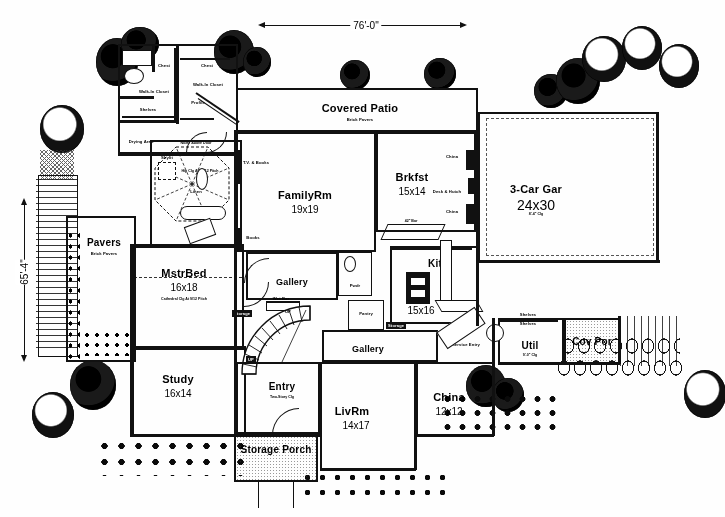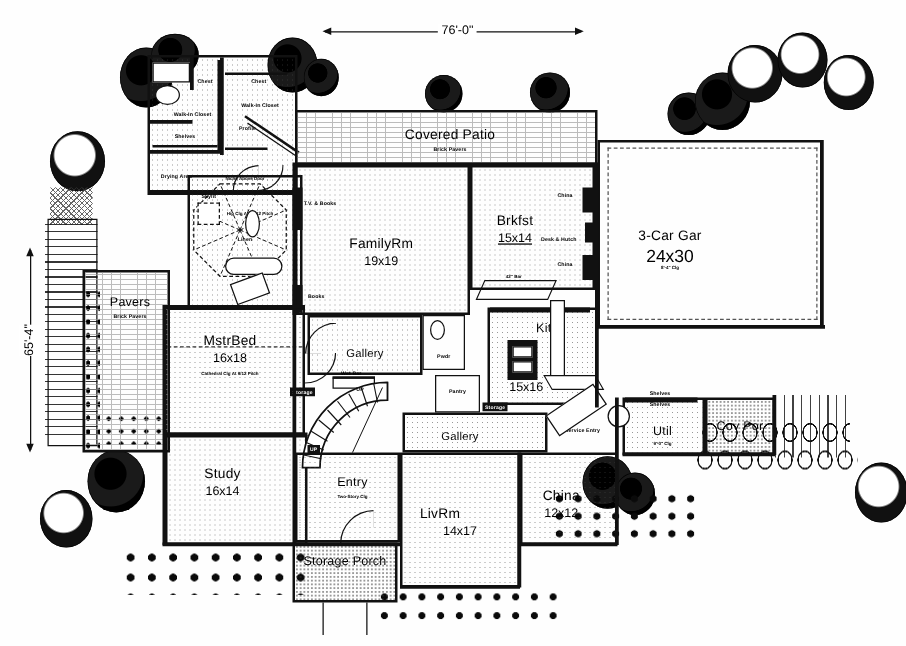--- a/index.html
+++ b/index.html
@@ -7,21 +7,21 @@
        font-family:"Liberation Sans",sans-serif;color:#000;}
   #plan{position:relative;width:725px;height:517px;background:#fefefe;}
 
   
   .abs{position:absolute;}
   .wt{position:absolute;background:#111;height:3px;}
   .wv{position:absolute;background:#111;width:3px;}
   .room{position:absolute;border:1px solid #111;box-sizing:border-box;background:transparent;}
   .lbl{position:absolute;text-align:center;line-height:1.05;
        white-space:nowrap;transform:translate(-50%,-50%);}
-  .rname{font-weight:normal;letter-spacing:.2px;}
+  .rname{font-weight:bold;letter-spacing:.2px;}
   .rdim{font-weight:normal;}
   .tiny{font-size:4.2px;font-weight:bold;letter-spacing:.1px;}
   .tiny2{font-size:3.6px;font-weight:bold;}
 
   
   .stipple{position:absolute;
       background-image:radial-gradient(#444 .5px, transparent .6px);
       background-size:4px 4px;opacity:.55;}
   .stipple2{position:absolute;
       background-image:radial-gradient(#333 .6px, transparent .7px);
@@ -200,21 +200,21 @@
   <div class="lbl rdim" style="left:305px;top:210px;font-size:10px;">19x19</div>
 
   <div class="blackbar" style="left:234px;top:150px;width:8px;height:34px;"></div>
   <div class="blackbar" style="left:234px;top:228px;width:8px;height:24px;"></div>
   <div class="lbl tiny" style="left:256px;top:163px;">T.V. &amp; Books</div>
   <div class="lbl tiny" style="left:253px;top:238px;">Books</div>
 
   <div class="room" style="left:376px;top:132px;width:100px;height:100px;border-width:2px;"></div>
   <div class="stipple" style="left:378px;top:134px;width:96px;height:96px;"></div>
   <div class="lbl rname" style="left:412px;top:178px;font-size:11px;">Brkfst</div>
-  <div class="lbl rdim" style="left:412px;top:192px;font-size:10px;text-decoration:underline;">15x14</div>
+  <div class="lbl rdim" style="left:412px;top:192px;font-size:10px;">15x14</div>
   <div class="lbl tiny" style="left:447px;top:192px;">Desk &amp; Hutch</div>
   <div class="lbl tiny" style="left:452px;top:157px;">China</div>
   <div class="lbl tiny" style="left:452px;top:212px;">China</div>
   <div class="blackbar" style="left:466px;top:150px;width:10px;height:20px;"></div>
   <div class="blackbar" style="left:466px;top:204px;width:10px;height:20px;"></div>
   <div class="blackbar" style="left:468px;top:178px;width:8px;height:16px;"></div>
 
   <div class="abs" style="left:384px;top:224px;width:56px;height:14px;border:1px solid #111;
        transform:skewX(-24deg);"></div>
   <div class="lbl tiny2" style="left:411px;top:222px;">42" Bar</div>
@@ -303,21 +303,21 @@
 
   <div class="room" style="left:236px;top:362px;width:84px;height:72px;border-width:2px;"></div>
   <div class="stipple" style="left:238px;top:364px;width:80px;height:68px;"></div>
   <div class="lbl rname" style="left:282px;top:387px;font-size:10px;">Entry</div>
   <div class="lbl tiny2" style="left:282px;top:398px;">Two-Story Clg</div>
   <div class="swing" style="left:272px;top:408px;width:26px;height:26px;"></div>
 
   <div class="room" style="left:320px;top:362px;width:96px;height:108px;border-width:2px;"></div>
   <div class="stipple" style="left:322px;top:364px;width:92px;height:104px;"></div>
   <div class="lbl rname" style="left:352px;top:412px;font-size:11px;">LivRm</div>
-  <div class="lbl rdim" style="left:368px;top:426px;font-size:10px;">14x17</div>
+  <div class="lbl rdim" style="left:356px;top:426px;font-size:10px;">14x17</div>
 
   <div class="room" style="left:416px;top:362px;width:78px;height:74px;border-width:2px;"></div>
   <div class="stipple" style="left:418px;top:364px;width:74px;height:70px;"></div>
   <div class="lbl rname" style="left:449px;top:398px;font-size:11px;">China</div>
   <div class="lbl rdim" style="left:449px;top:412px;font-size:10px;">12x12</div>
 
   <div class="room" style="left:498px;top:318px;width:66px;height:46px;border-width:2px;"></div>
   <div class="stipple" style="left:500px;top:320px;width:62px;height:42px;"></div>
   <div class="lbl rname" style="left:530px;top:346px;font-size:10px;">Util</div>
   <div class="lbl tiny2" style="left:530px;top:356px;">9'-0" Clg</div>

